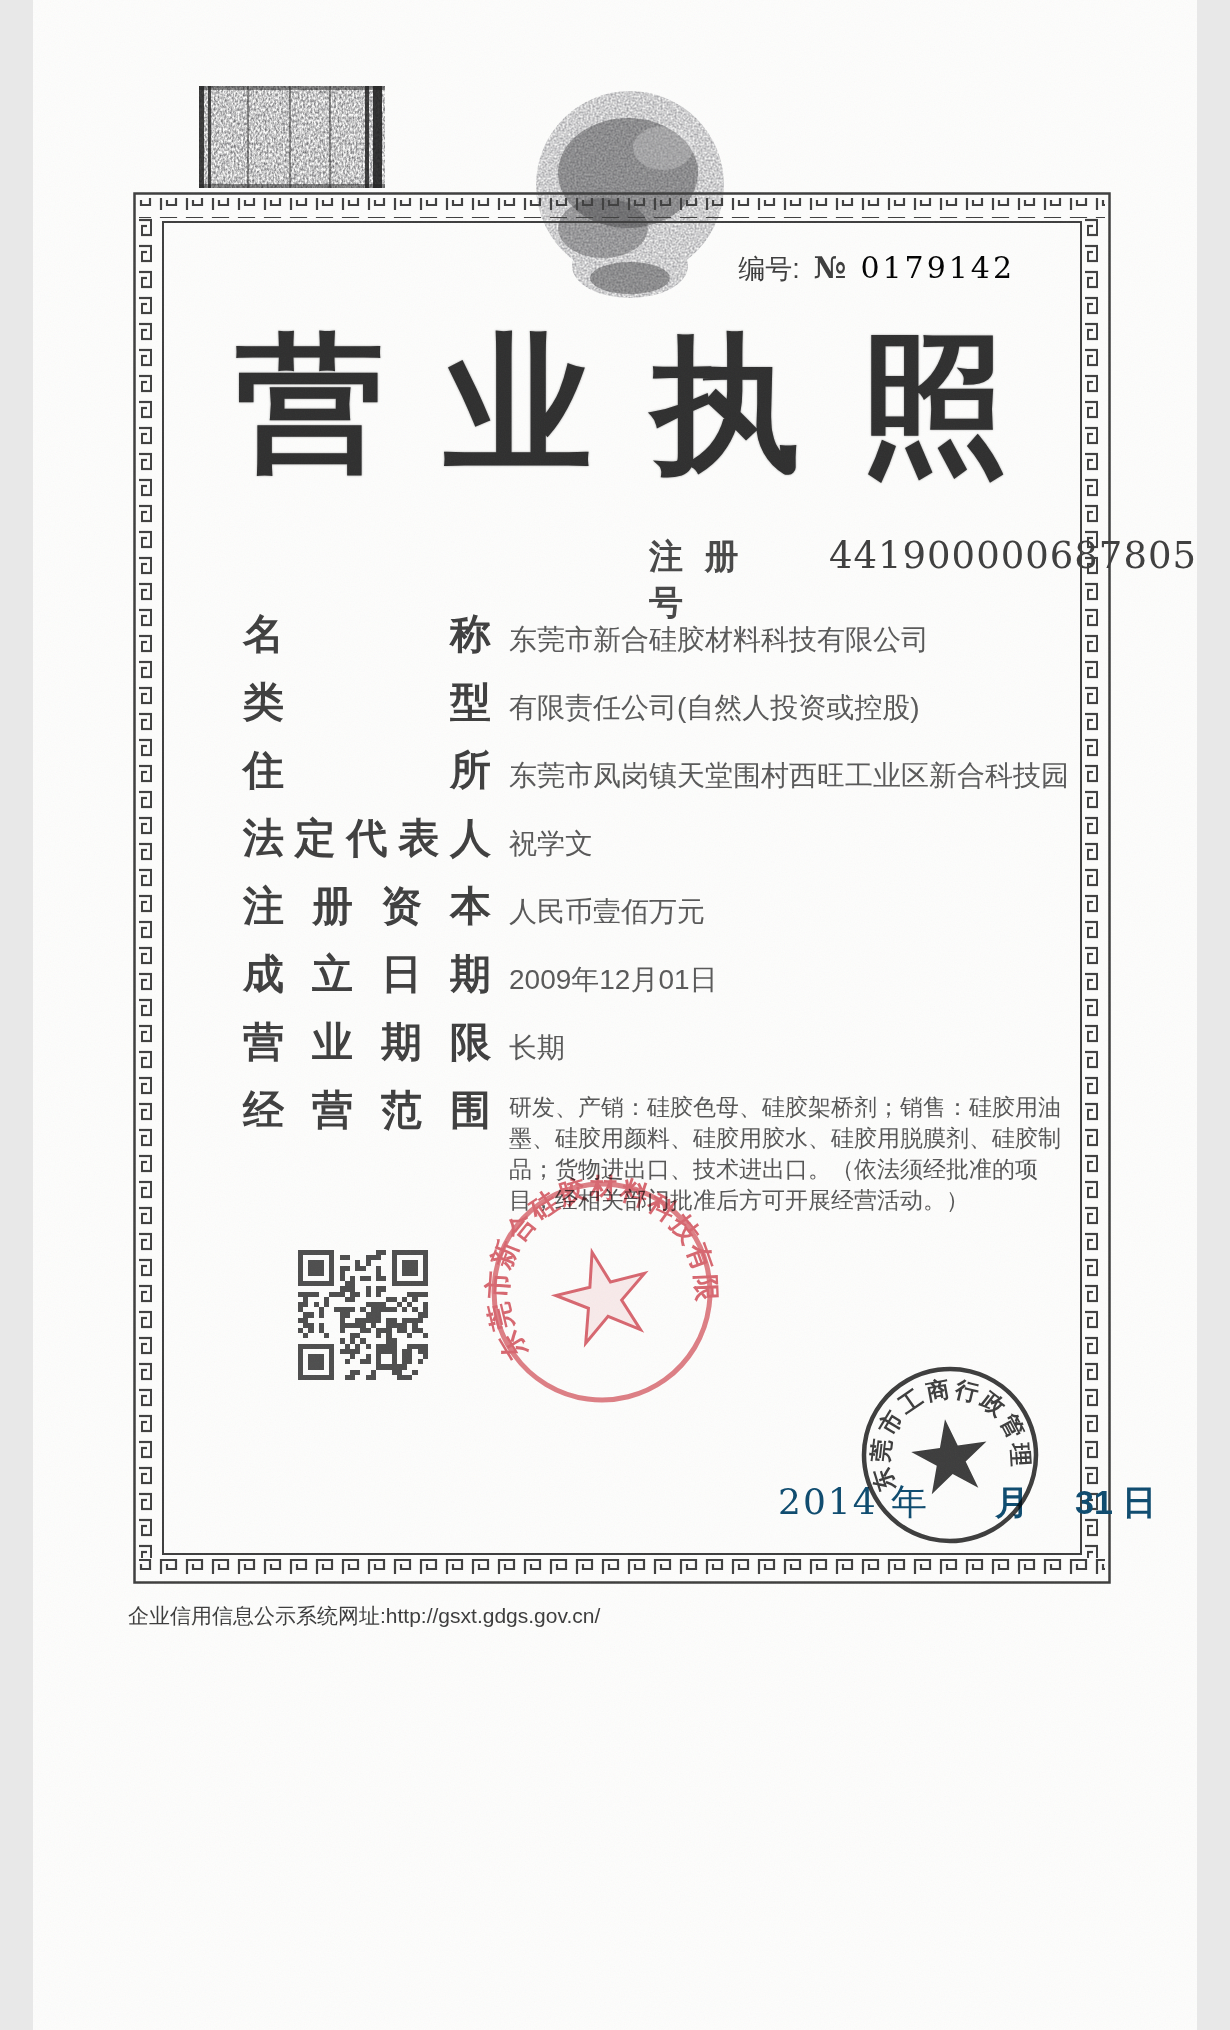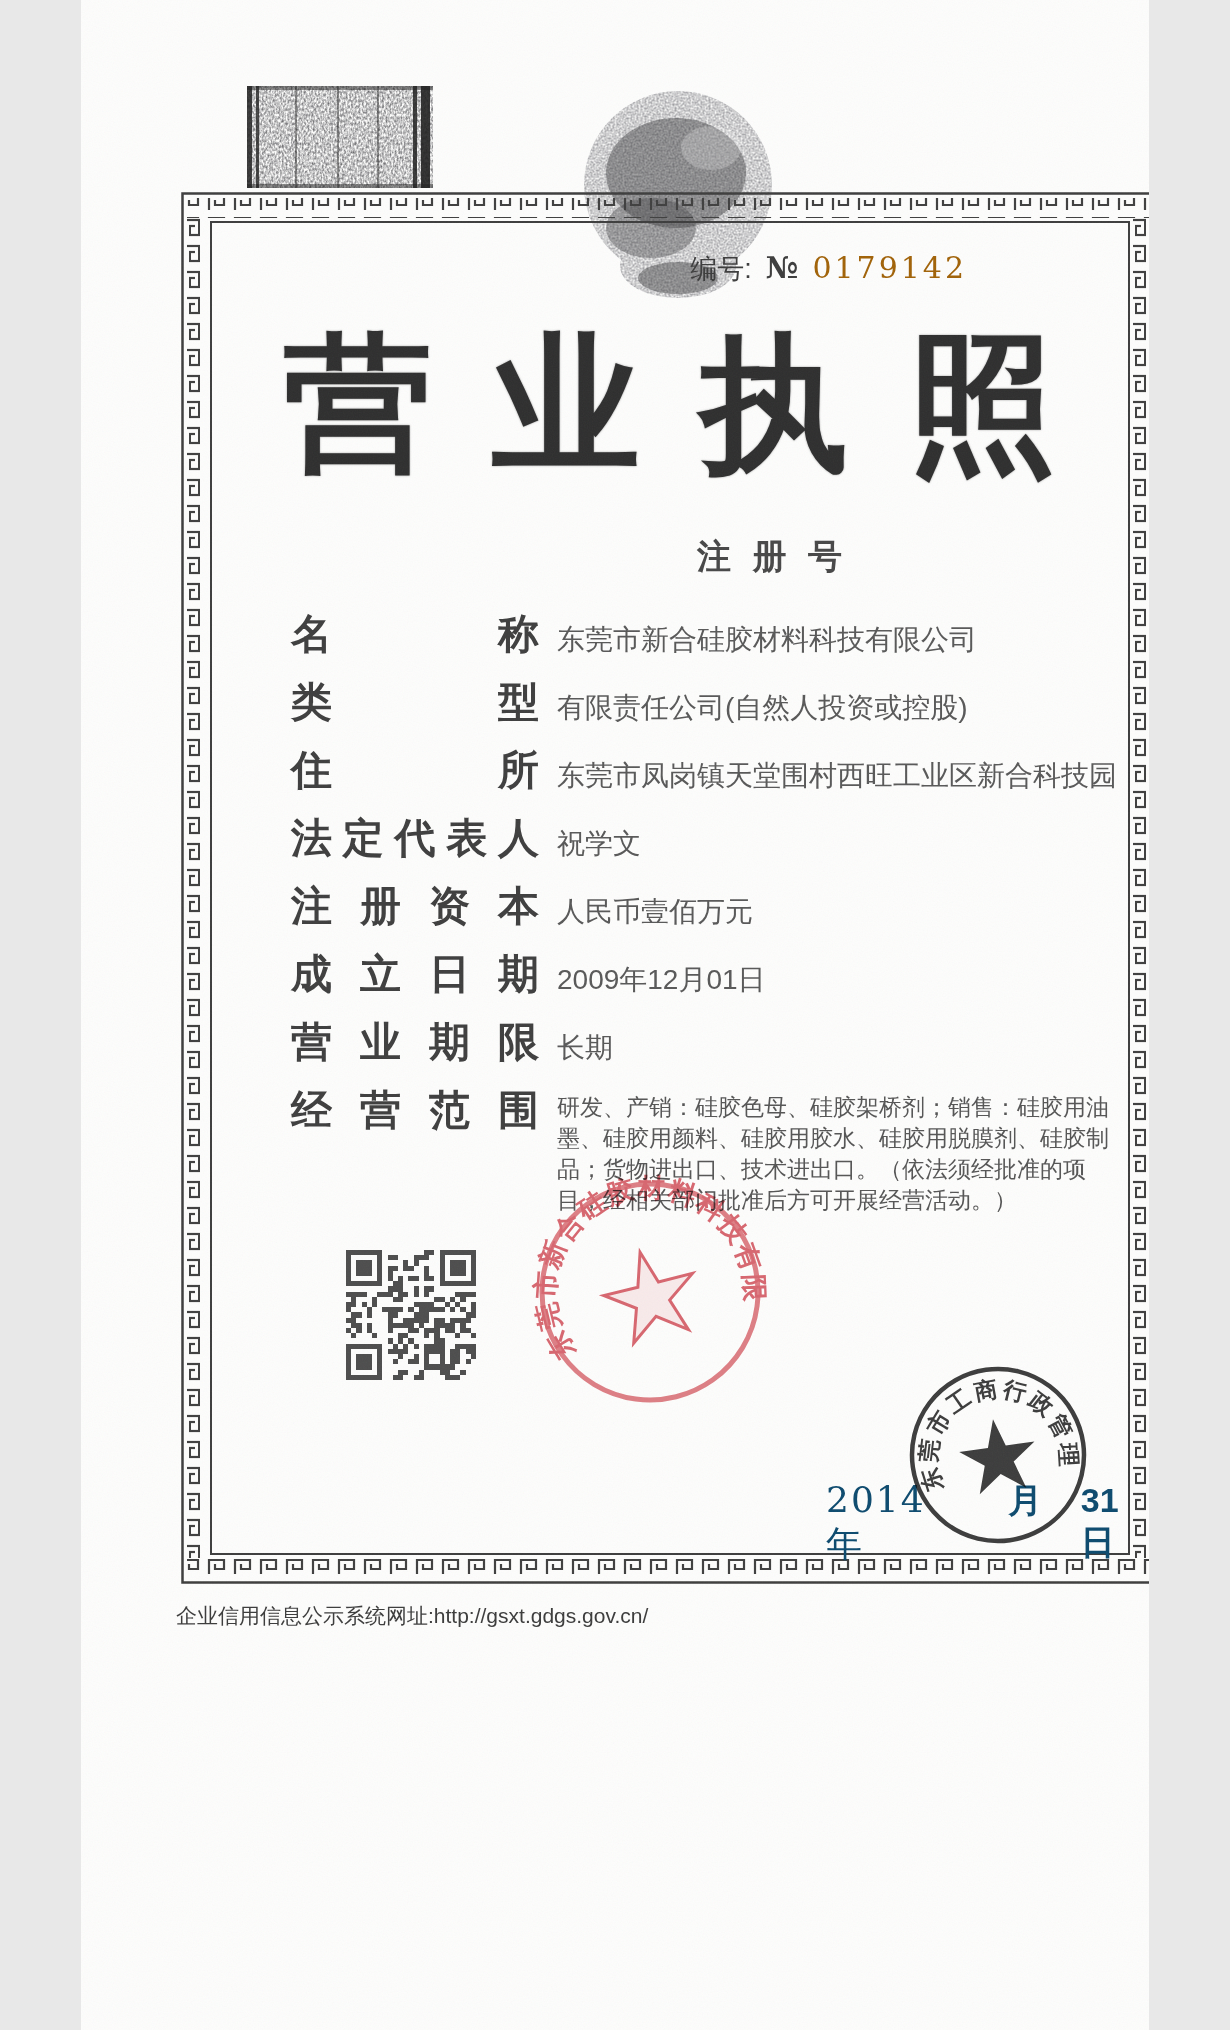--- a/index.html
+++ b/index.html
@@ -1,31 +1,31 @@
 <!DOCTYPE html>
 <html><head>
 <meta charset="utf-8">
 <style>
   html,body{margin:0;padding:0;background:#e8e8e8;}
   .sheet{
-    position:relative;width:1068px;height:2030px;margin:0 auto;
+    position:relative;width:1164px;height:2030px;margin:0 auto;
     background:#fdfdfc;overflow:hidden;
     font-family:"Liberation Sans",sans-serif;color:#3a3a3a;
   }
   .abs{position:absolute;}
   
   .barcode{left:156px;top:80px;width:208px;height:114px;}
   .emblem{left:500px;top:88px;width:195px;height:215px;}
   
   .frame{left:100px;top:192px;width:978px;height:1392px;}
   
   .serial{top:250px;right:182px;display:flex;align-items:baseline;gap:14px;
     font-size:27px;color:#3c3c3c;}
   .serial .no-sym{font-family:"DejaVu Serif",serif;font-weight:700;font-size:30px;}
-  .serial .no-val{font-family:"DejaVu Serif",serif;font-size:30px;letter-spacing:3px;color:#a16207;}
+  .serial .no-val{font-family:"DejaVu Serif",serif;font-size:30px;letter-spacing:3px;color:#000000;}
   
   .title{left:100px;top:330px;width:978px;text-align:center;
     font-size:148px;line-height:1;font-weight:700;color:#2e2e2e;
     letter-spacing:60px;text-shadow:0 0 2px rgba(55,55,55,.55);}
   .title span{margin-right:-60px;text-align:right;}
   
   .regline{left:616px;top:534px;display:flex;align-items:baseline;gap:40px;justify-content:center;}
   .regline .reg-label{font-size:34px;font-weight:600;letter-spacing:6px;color:#474747;}
   .regline .reg-value{font-family:"DejaVu Serif",serif;font-size:37px;color:#3d3d3d;letter-spacing:1px;}
   
@@ -121,20 +121,21 @@
     <span class="no-sym">№</span>
     <span class="no-val">0179142</span>
   </div>
 
   <div class="abs title">
     <span>营业执照</span>
   </div>
 
   <div class="abs regline">
     <span class="reg-label">注 册 号</span>
+    <span class="reg-value">441900000687805</span>
   </div>
 
   <div class="abs fields">
     <div class="field-row">
       <div class="field-label">
           <span>名</span>
           <span>称</span>
         </div>
       <div class="field-value">东莞市新合硅胶材料科技有限公司</div>
     </div>

